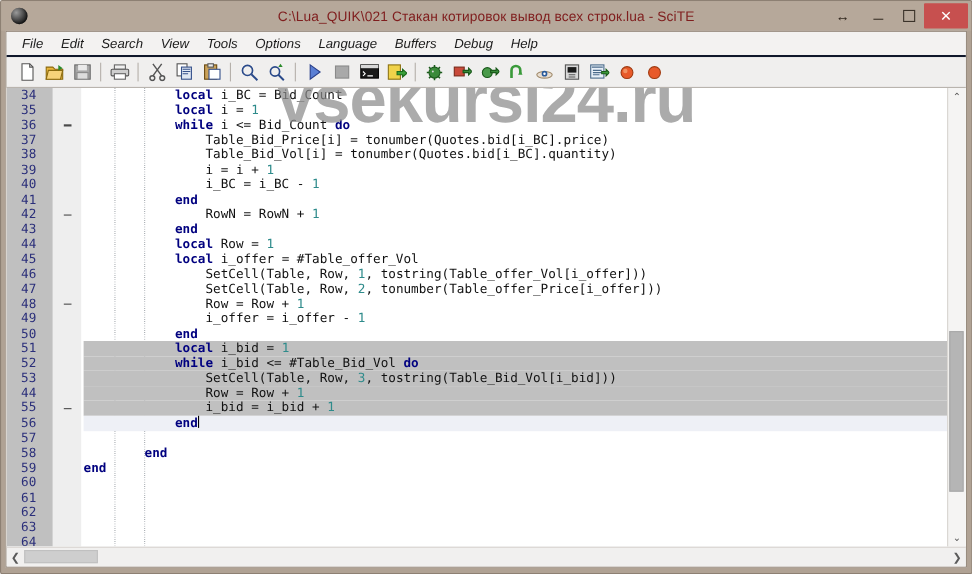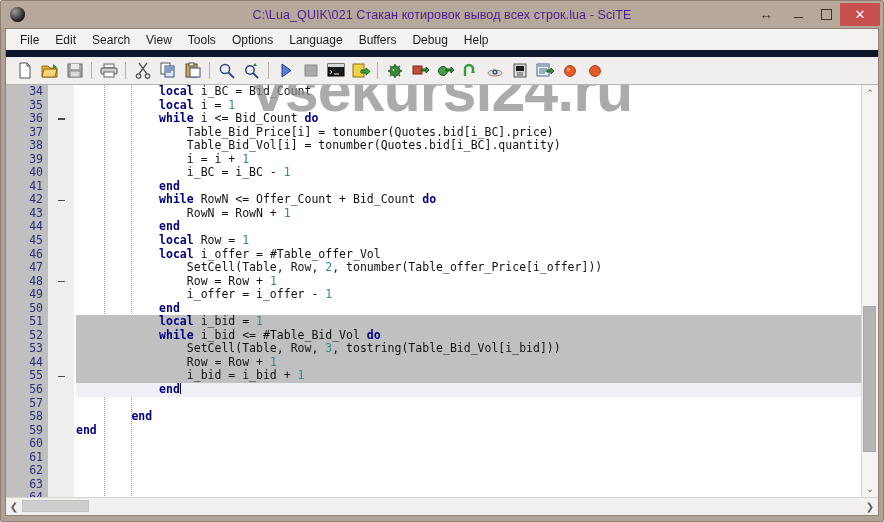--- a/index.html
+++ b/index.html
@@ -20,41 +20,41 @@
   #app-icon{
     width:24px;height:22px;margin-left:4px;display:flex;align-items:center;justify-content:center;
   }
   #app-icon .ball{
     width:15px;height:15px;border-radius:50%;
     background:radial-gradient(circle at 32% 30%, #9a9a9a 0%, #3a3a3a 55%, #111 100%);
     box-shadow:inset -1px -1px 2px rgba(0,0,0,.6);
   }
   #title-text{
     position:absolute;left:0;right:0;text-align:center;
-    font-size:12.5px;color:#4c1d95;letter-spacing:.1px;
+    font-size:12.5px;color:#7f1d1d;letter-spacing:.1px;
     font-family:"Liberation Sans",sans-serif;pointer-events:none;
   }
   #win-controls{position:absolute;right:0;top:0;height:27px;display:flex;align-items:center;}
   .wc{width:28px;height:27px;display:flex;align-items:center;justify-content:center;color:#3b3229;font-size:12px;}
   #wc-resize{width:36px;font-size:13px;color:#32281f;}
   #wc-min .gl{display:block;width:9px;height:1.5px;background:#3b3229;margin-top:6px;}
   #wc-max .gl{display:block;width:9px;height:9px;border:1.4px solid #3b3229;}
   #wc-close{width:40px;height:23px;margin-right:3px;background:#c7504f;color:#fff;font-size:13px;border-radius:1px;}
 
   
   #client{
     position:absolute;left:4px;top:27px;right:4px;bottom:5px;
     background:#f0efee;border:1px solid #8f8274;box-sizing:border-box;
     display:flex;flex-direction:column;
   }
 
   
   #menubar{
     height:21px;background:#f3f2f1;display:flex;align-items:center;
-    padding-left:6px;border-bottom:7px solid #0f172a;flex:0 0 auto;position:relative;z-index:3;
+    padding-left:6px;border-bottom:2px solid #0f172a;flex:0 0 auto;position:relative;z-index:3;font-style:italic;
   }
   .menu-item{
     font-size:12px;color:#1b1b1b;padding:2px 8px;cursor:default;
     font-family:"Liberation Sans",sans-serif;white-space:nowrap;
   }
 
   
   #toolbar{
     height:27px;background:#f0efee;display:flex;align-items:center;
     padding-left:6px;flex:0 0 auto;position:relative;z-index:3;
@@ -73,21 +73,21 @@
   }
 
   
   #editor-wrap{flex:1 1 auto;position:relative;display:flex;overflow:hidden;background:#fff;}
   #editor{
     position:relative;flex:1 1 auto;display:flex;overflow:hidden;background:#fff;
     font-family:"DejaVu Sans Mono","Liberation Mono",monospace;
   }
   #gutter{
     width:42px;flex:0 0 42px;background:#c0c0c0;text-align:right;
-    padding-right:5px;box-sizing:border-box;
+    padding-right:15px;box-sizing:border-box;
   }
   #foldmargin{
     width:26px;flex:0 0 26px;background:#eeeeee;
   }
   #code{
     flex:1 1 auto;position:relative;background:#fff;padding-left:2px;
     overflow:hidden;
   }
   .ln{
     height:13.55px;line-height:13.55px;font-size:11.5px;color:#2b2f7a;
@@ -393,25 +393,25 @@
             <div class="guide" style="left: 29.72px;"></div>
             <div class="guide" style="left: 57.44px;"></div>
             <div class="cl"><span>            </span><span class="kw">local</span><span class="id"> i_BC = Bid_Count</span></div>
             <div class="cl"><span>            </span><span class="kw">local</span><span class="id"> i = </span><span class="num">1</span></div>
             <div class="cl"><span>            </span><span class="kw">while</span><span class="id"> i &lt;= Bid_Count </span><span class="kw">do</span></div>
             <div class="cl"><span>                </span><span class="id">Table_Bid_Price[i] = tonumber(Quotes.bid[i_BC].price)</span></div>
             <div class="cl"><span>                </span><span class="id">Table_Bid_Vol[i] = tonumber(Quotes.bid[i_BC].quantity)</span></div>
             <div class="cl"><span>                </span><span class="id">i = i + </span><span class="num">1</span></div>
             <div class="cl"><span>                </span><span class="id">i_BC = i_BC - </span><span class="num">1</span></div>
             <div class="cl"><span>            </span><span class="kw">end</span></div>
-            <div class="cl"><span>            </span><span class="kw">while</span><span class="id"> RowN &lt;= Offer_Count + Bid_Count </span><span class="kw">do</span></div>
             <div class="cl"><span>                </span><span class="id">RowN = RowN + </span><span class="num">1</span></div>
             <div class="cl"><span>            </span><span class="kw">end</span></div>
             <div class="cl"><span>            </span><span class="kw">local</span><span class="id"> Row = </span><span class="num">1</span></div>
             <div class="cl"><span>            </span><span class="kw">local</span><span class="id"> i_offer = #Table_offer_Vol</span></div>
+            <div class="cl"><span>                </span><span class="id">SetCell(Table, Row, </span><span class="num">1</span><span class="id">, tostring(Table_offer_Vol[i_offer]))</span></div>
             <div class="cl"><span>                </span><span class="id">SetCell(Table, Row, </span><span class="num">2</span><span class="id">, tonumber(Table_offer_Price[i_offer]))</span></div>
             <div class="cl"><span>                </span><span class="id">Row = Row + </span><span class="num">1</span></div>
             <div class="cl"><span>                </span><span class="id">i_offer = i_offer - </span><span class="num">1</span></div>
             <div class="cl"><span>            </span><span class="kw">end</span></div>
             <div class="cl sel"><span>            </span><span class="kw">local</span><span class="id"> i_bid = </span><span class="num">1</span></div>
             <div class="cl sel"><span>            </span><span class="kw">while</span><span class="id"> i_bid &lt;= #Table_Bid_Vol </span><span class="kw">do</span></div>
             <div class="cl sel"><span>                </span><span class="id">SetCell(Table, Row, </span><span class="num">3</span><span class="id">, tostring(Table_Bid_Vol[i_bid]))</span></div>
             <div class="cl sel"><span>                </span><span class="id">Row = Row + </span><span class="num">1</span></div>
             <div class="cl sel"><span>                </span><span class="id">i_bid = i_bid + </span><span class="num">1</span></div>
             <div class="cl curline" style="position: relative;"><div style="position: absolute; left: 0px; width: 107.95px; height: 13.55px; background: rgb(192, 192, 192); z-index: -1;"></div><span>            </span><span class="kw">end</span><span class="caret"></span></div>

